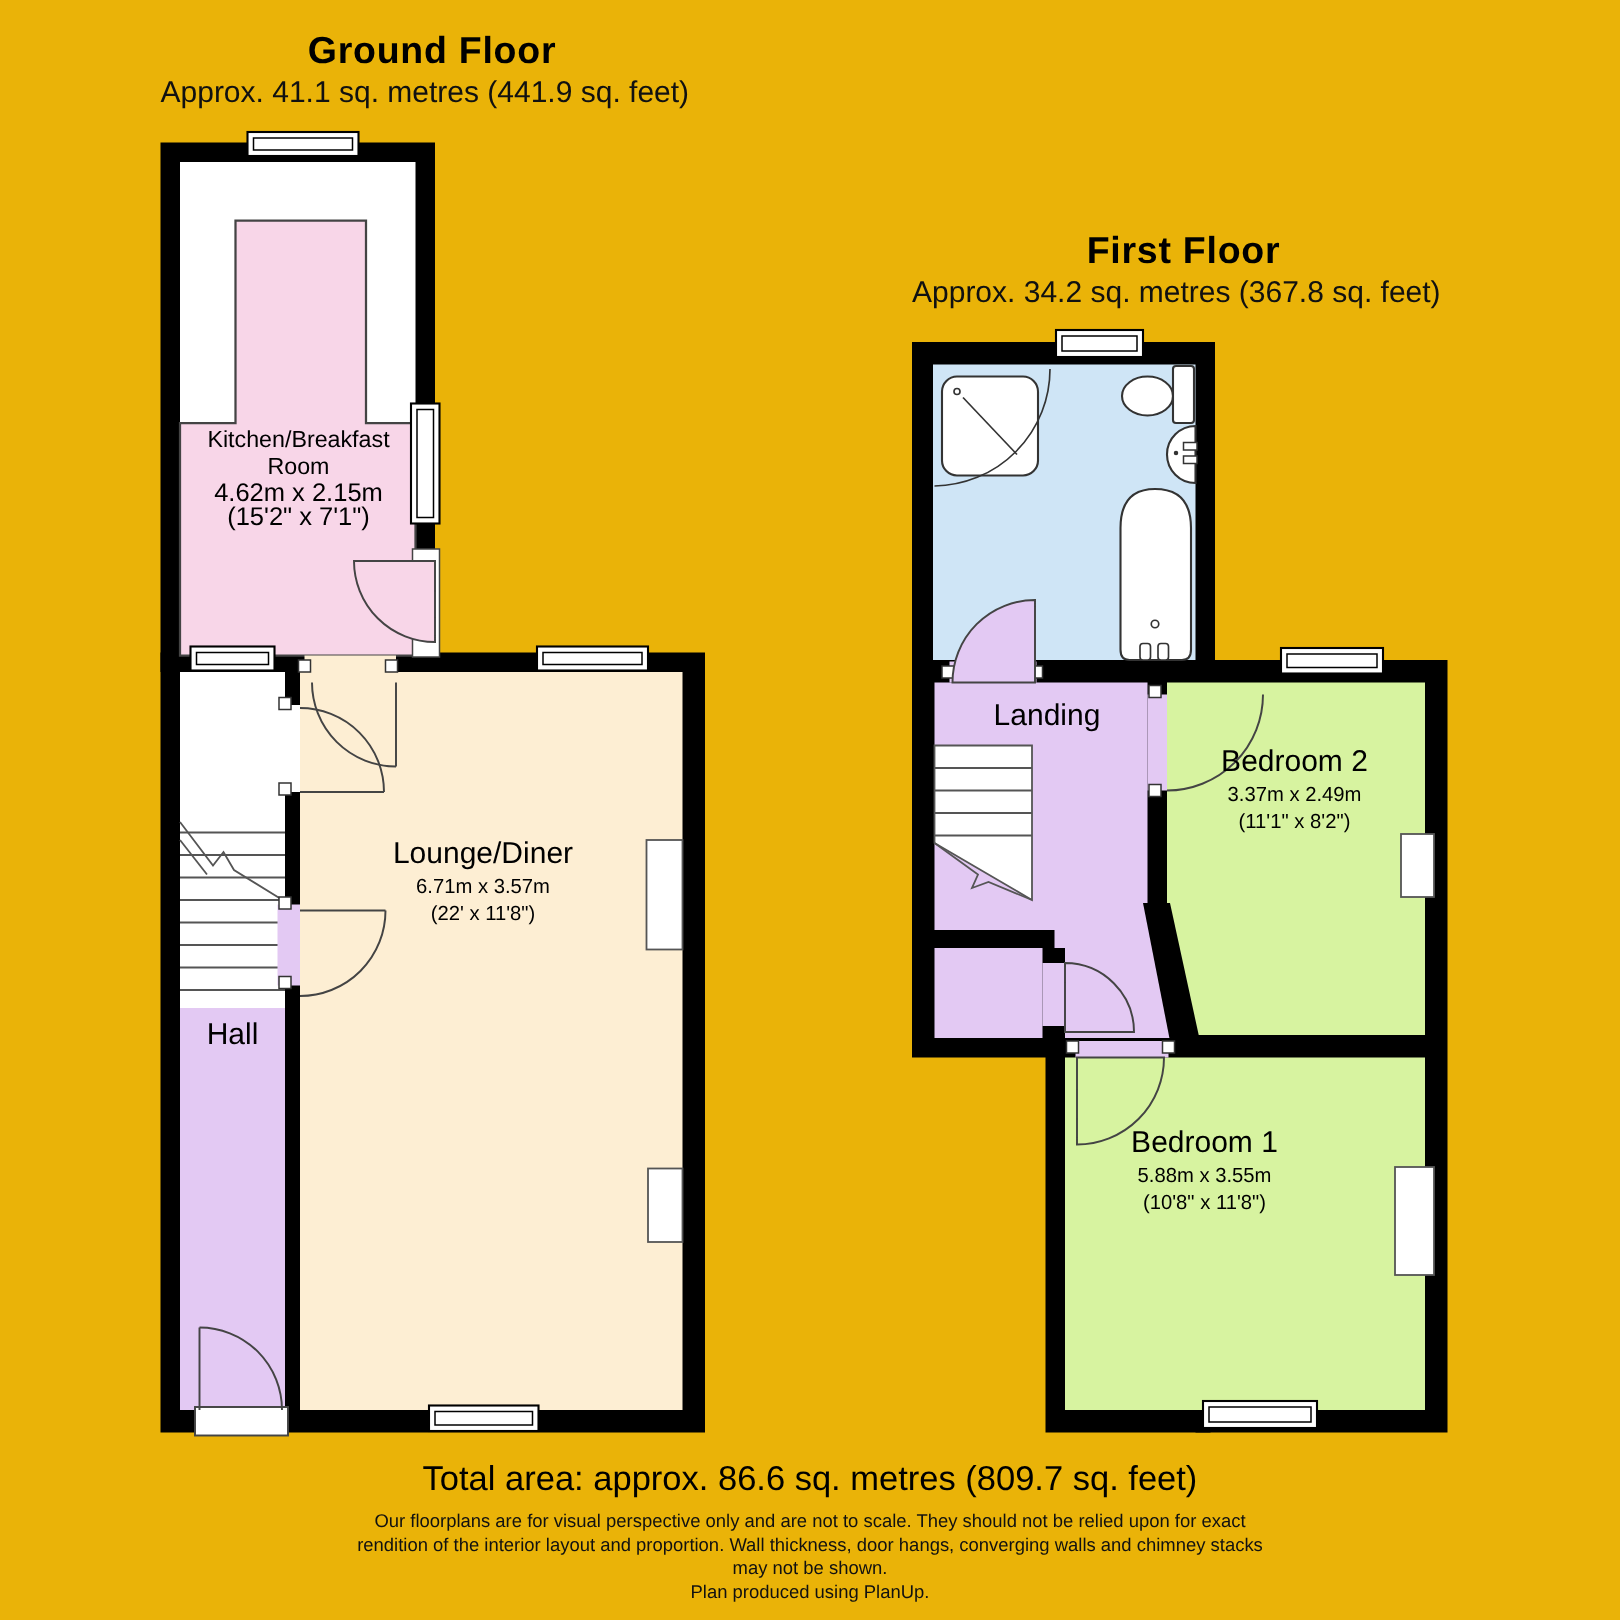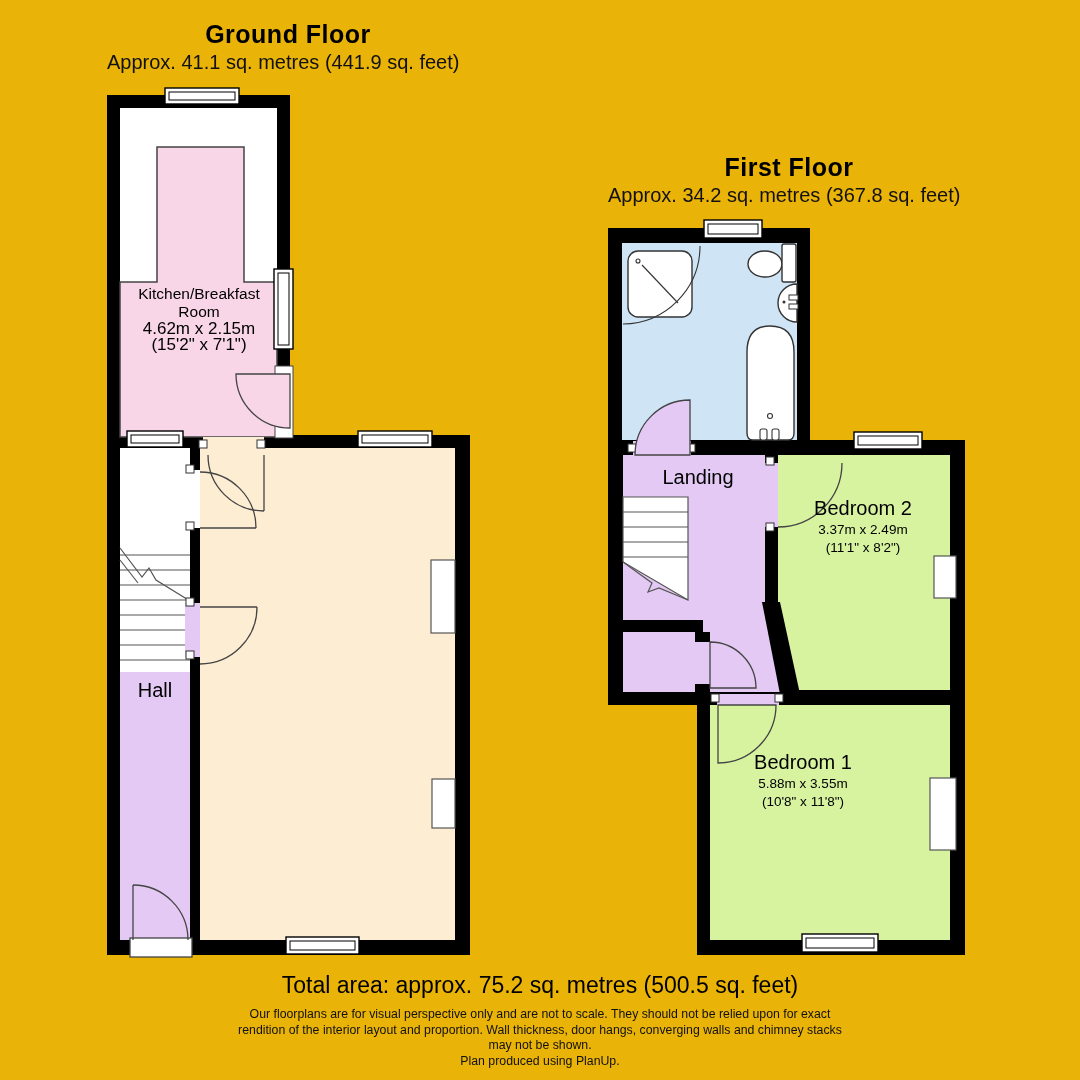--- a/index.html
+++ b/index.html
@@ -212,20 +212,25 @@
   <div class="floor-title" style="left:608px;top:153px;width:362px;">First Floor</div>
   <div class="floor-sub" style="left:608px;top:184px;width:362px;">Approx. 34.2 sq. metres (367.8 sq. feet)</div>
 
   <div class="room-label" style="left:118px;top:285px;width:162px;">
     <div class="room-name nm16">Kitchen/Breakfast</div>
     <div class="room-name nm16">Room</div>
     <div class="dims-sm">4.62m x 2.15m</div>
     <div class="dims-sm">(15'2" x 7'1")</div>
   </div>
 
+  <div class="room-label" style="left:202px;top:556px;width:240px;">
+    <div class="room-name nm21">Lounge/Diner</div>
+    <div class="dims">6.71m x 3.57m</div>
+    <div class="dims">(22' x 11'8")</div>
+  </div>
 
   <div class="room-label" style="left:117px;top:677px;width:76px;">
     <div class="room-name nm21">Hall</div>
   </div>
 
 
   <div class="room-label" style="left:617px;top:464px;width:162px;">
     <div class="room-name nm21">Landing</div>
   </div>
 
@@ -234,21 +239,21 @@
     <div class="dims">3.37m x 2.49m</div>
     <div class="dims">(11'1" x 8'2")</div>
   </div>
 
   <div class="room-label" style="left:684px;top:750px;width:238px;">
     <div class="room-name nm20">Bedroom 1</div>
     <div class="dims">5.88m x 3.55m</div>
     <div class="dims">(10'8" x 11'8")</div>
   </div>
 
-  <div class="total-area">Total area: approx. 75.2 sq. metres (500.5 sq. feet)</div>
+  <div class="total-area">Total area: approx. 86.6 sq. metres (809.7 sq. feet)</div>
 
   <div class="disclaimer">
     <div>Our floorplans are for visual perspective only and are not to scale.  They should not be relied upon for exact</div>
     <div>rendition of the interior layout and proportion.  Wall thickness, door hangs, converging walls and chimney stacks</div>
     <div>may not be shown.</div>
     <div>Plan produced using PlanUp.</div>
   </div>
 
 </div>
 

